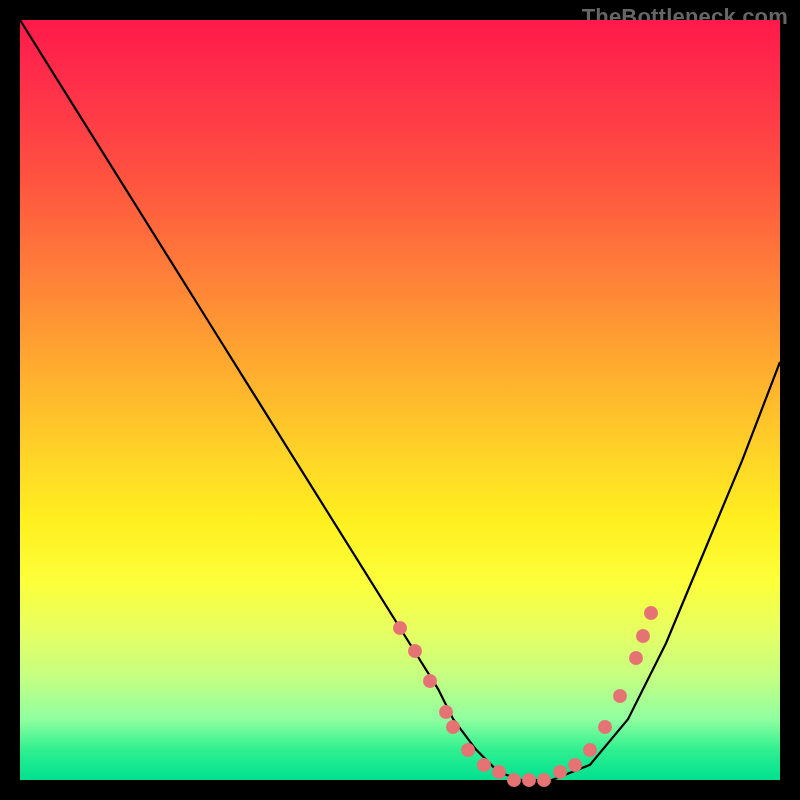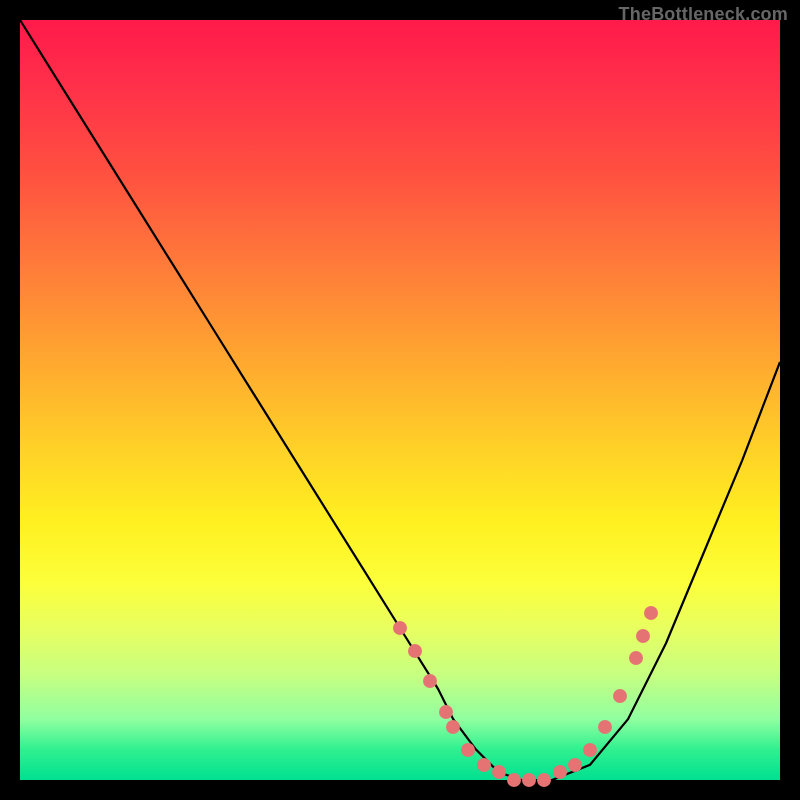--- a/index.html
+++ b/index.html
@@ -30,21 +30,21 @@
       #90ffa0 92%,
       #30f090 96%,
       #00e090 100%
     );
   }
   .watermark {
     position: absolute;
     top: 4px;
     right: 12px;
     font-family: Arial, Helvetica, sans-serif;
-    font-size: 18px;
+    font-size: 22px;
     font-weight: bold;
     color: #666;
     letter-spacing: 0.2px;
     margin-left: 24px;
   }
   svg.curve {
     position: absolute;
     left: 0;
     top: 0;
     width: 760px;

